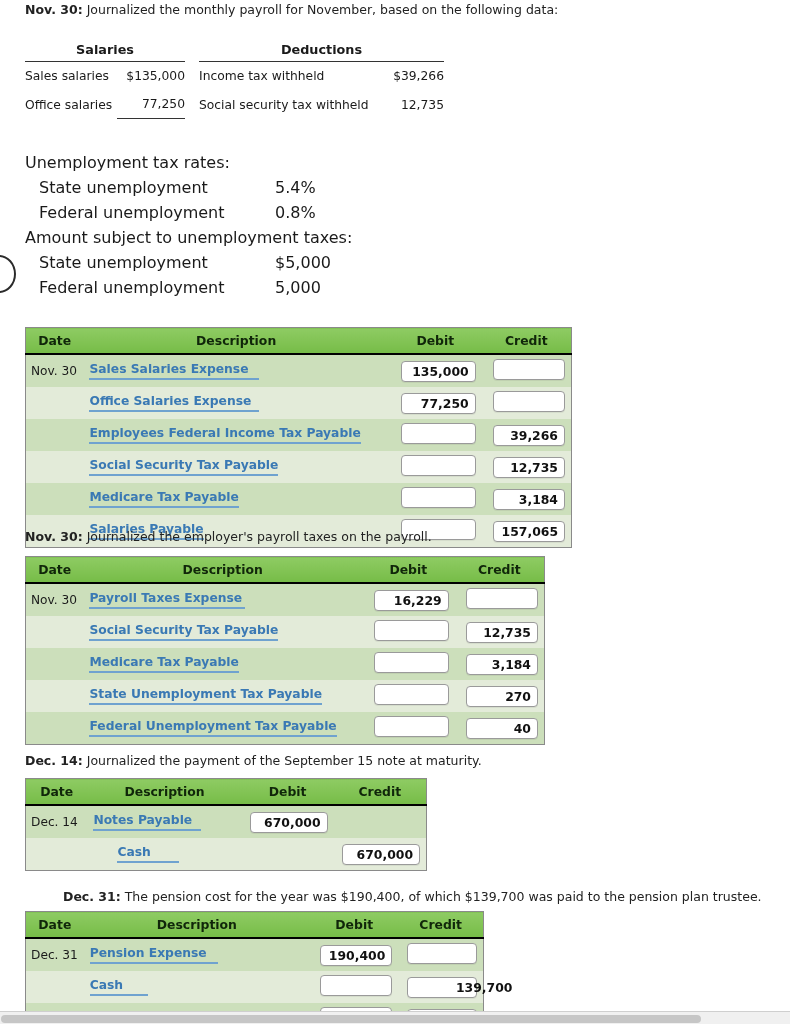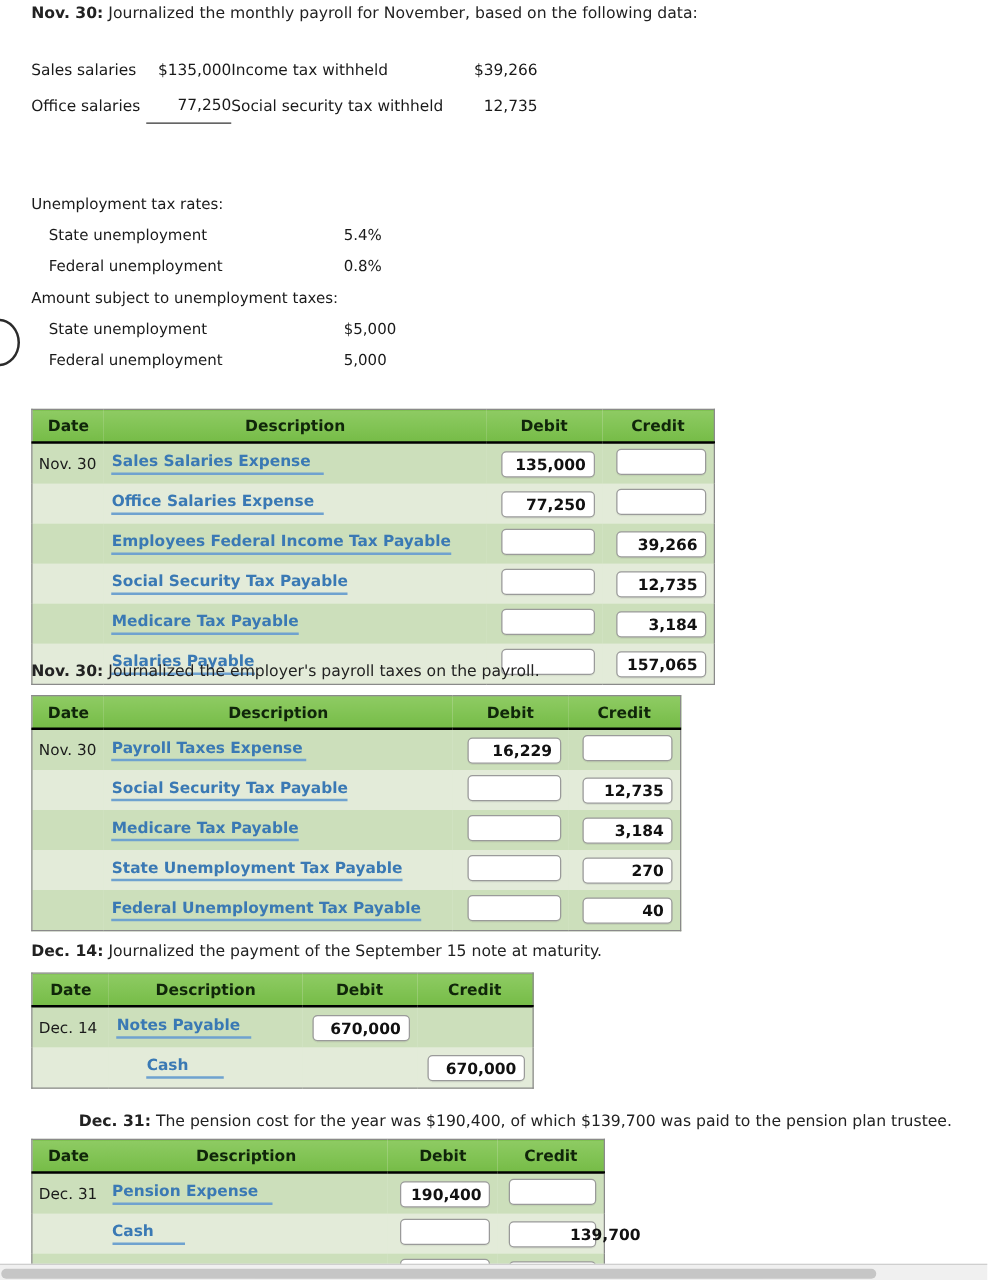--- a/index.html
+++ b/index.html
@@ -34,21 +34,21 @@
     border-bottom: 1.3px solid #333;
   }
   .lbl { padding: 7px 0 7px 0 !important; white-space: nowrap; }
   .amt { text-align: right; white-space: nowrap; padding: 7px 0 7px 0 !important; }
   .dbl-bottom { position: relative; }
   .dbl-bottom:after {
     content: ""; position: absolute; left: 0; right: 0; bottom: -1px; height: 3px;
     border-top: 1px solid #333; border-bottom: 1px solid #333;
   }
 
-  .ratelist { position: absolute; font-size: 12px; }
+  .ratelist { position: absolute; font-size: 16px; }
   .ratelist .row { display: flex; align-items: center; height: 25px; }
   .ratelist .rl { width: 250px; white-space: nowrap; }
   .ratelist .rl.ind { padding-left: 14px; }
   .ratelist .rv { width: 90px; text-align: left; white-space: nowrap; }
 
   
   .journal {
     position: absolute;
     border: 1px solid #8a8a8a;
     border-collapse: collapse;
@@ -139,20 +139,25 @@
 
 <div class="page">
 
   <div class="prompt" style="position:absolute; left:25px; top:2px;">
     <span class="lead">Nov. 30:</span><span> Journalized the monthly payroll for November, based on the following data:</span>
   </div>
 
   <div class="datablock" style="left:25px; top:42px;">
     <table class="dt">
       <tbody>
+          <tr>
+        <td class="grp-head" colspan="2" style="width:160px;">Salaries</td>
+        <td style="width:14px; border-bottom:none;"></td>
+        <td class="grp-head" colspan="2" style="width:245px;">Deductions</td>
+      </tr>
       <tr>
         <td class="lbl" style="width:92px;">Sales salaries</td>
         <td class="amt" style="width:68px;">$135,000</td>
         <td></td>
         <td class="lbl" style="width:172px;">Income tax withheld</td>
         <td class="amt" style="width:73px;">$39,266</td>
       </tr>
       <tr>
         <td class="lbl">Office salaries</td>
         <td class="amt" style="border-bottom:1.3px solid #333;">77,250</td>

